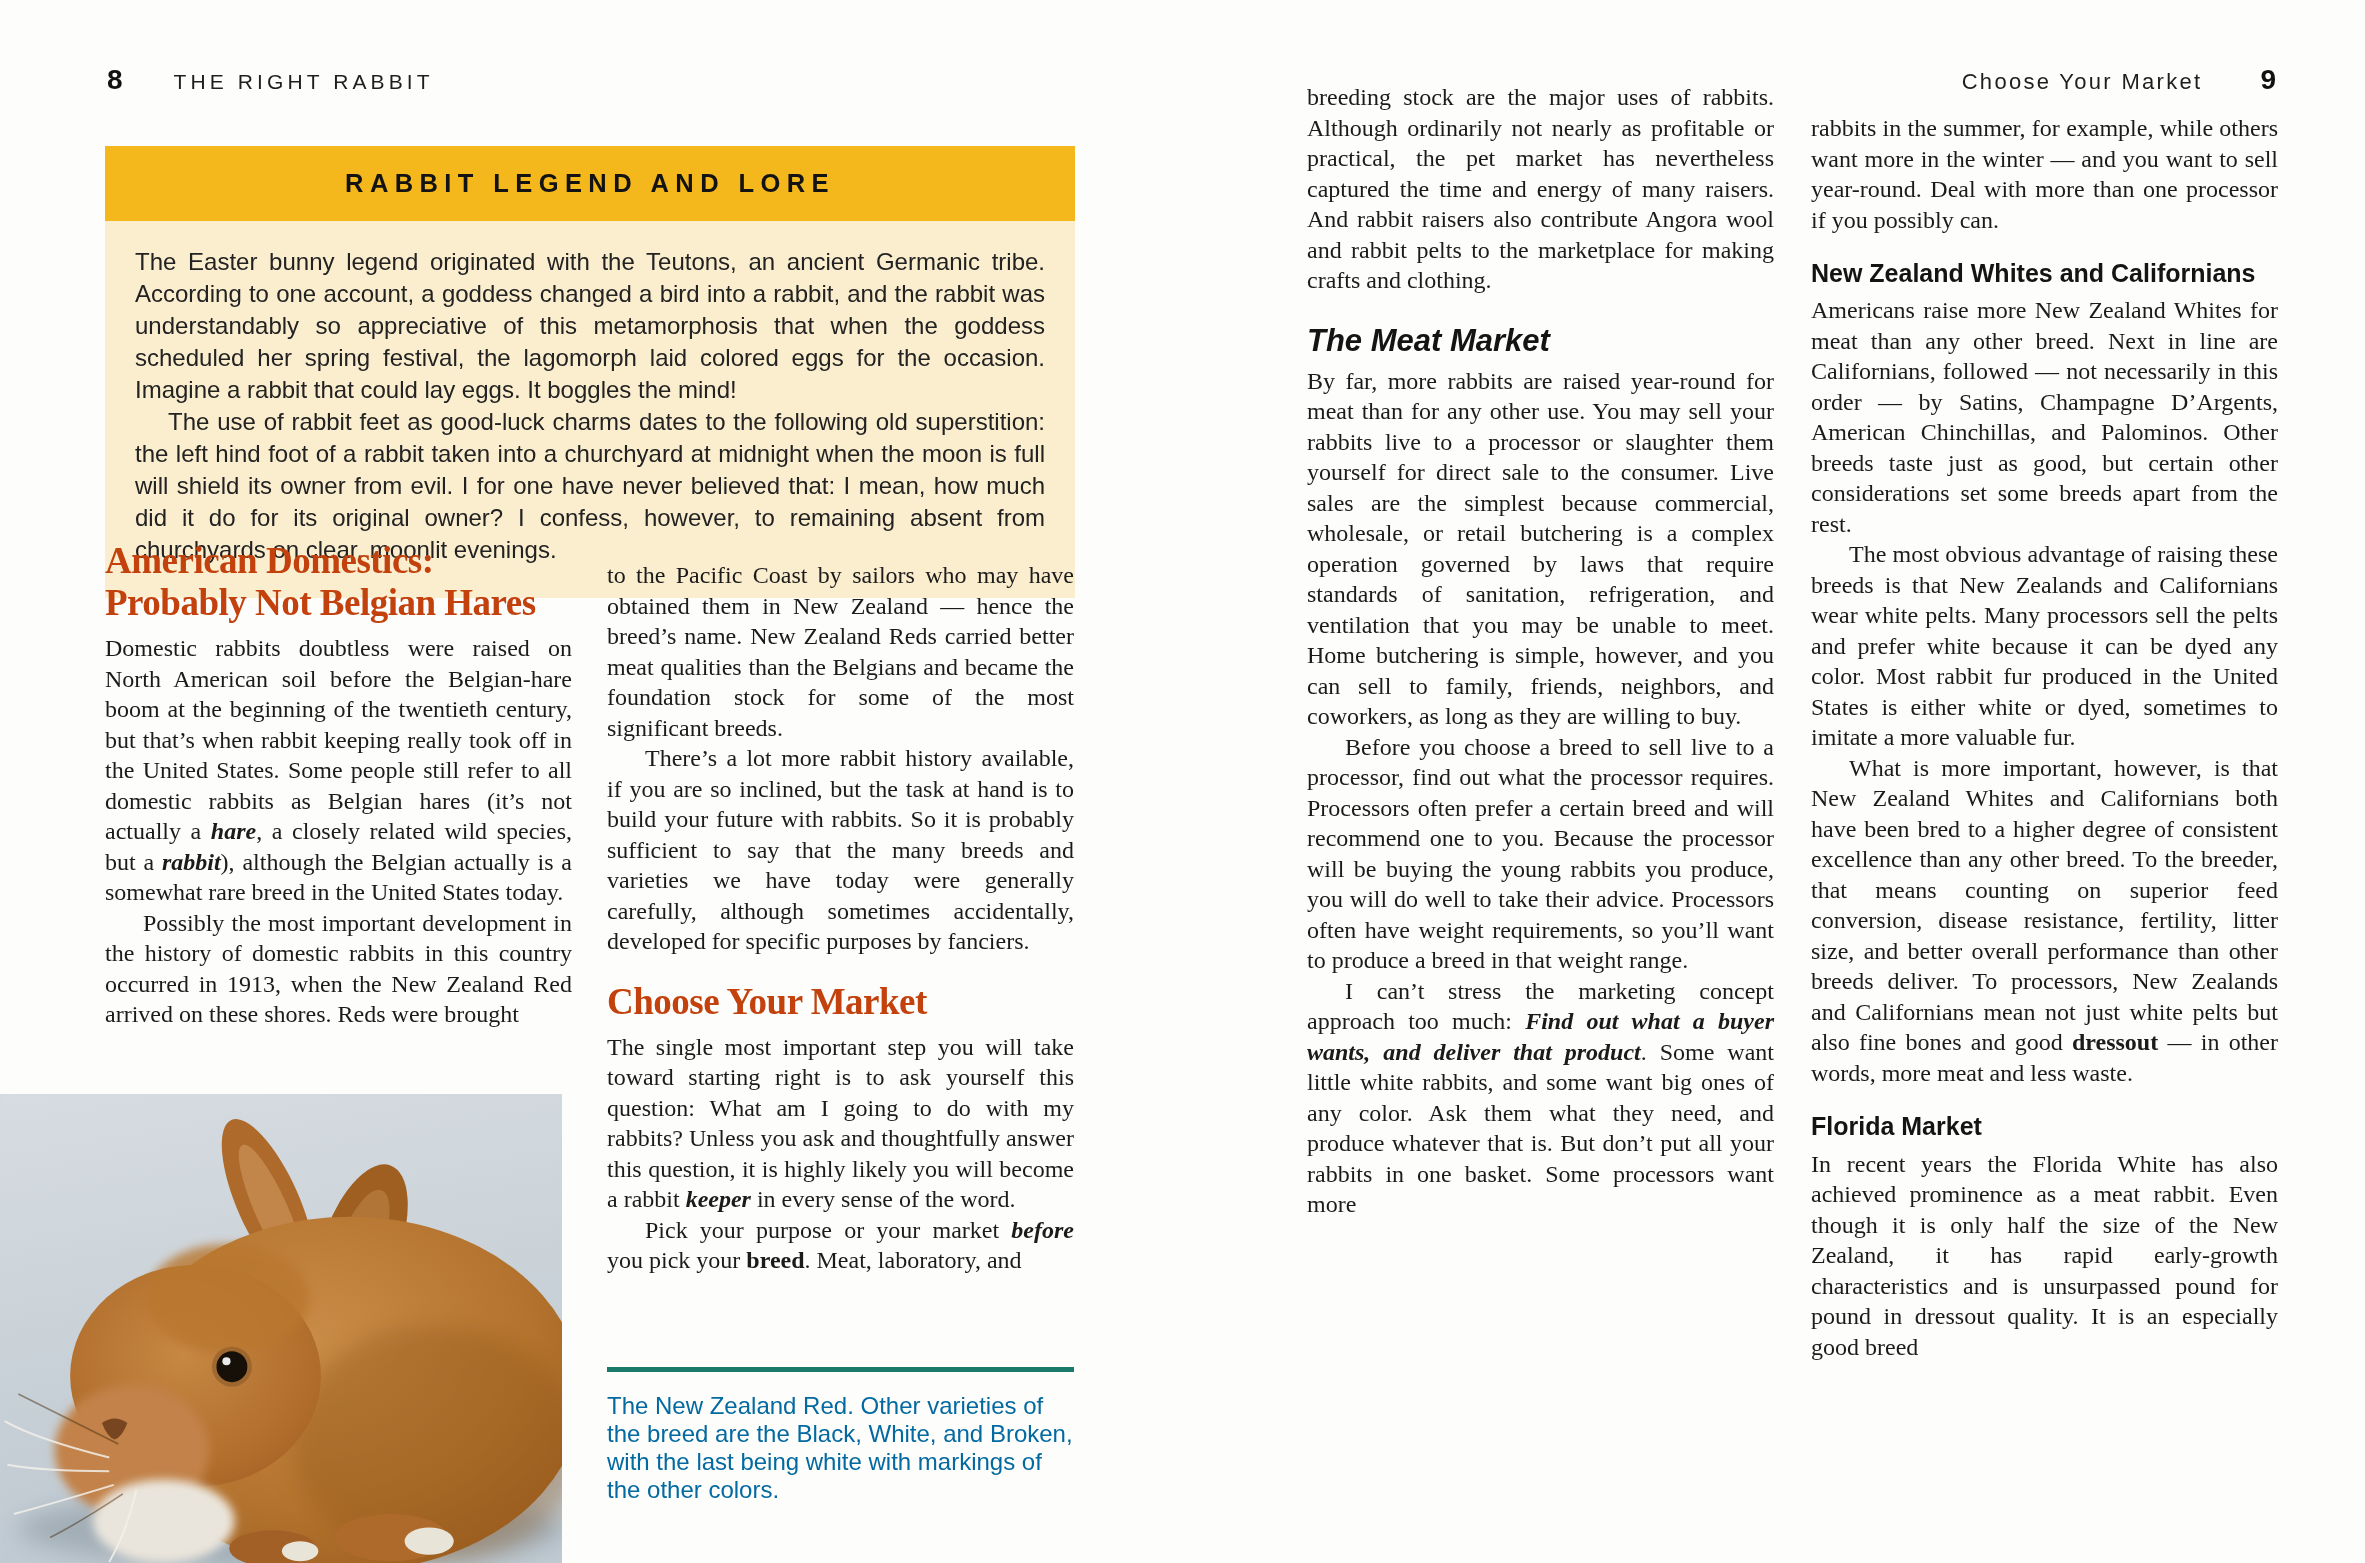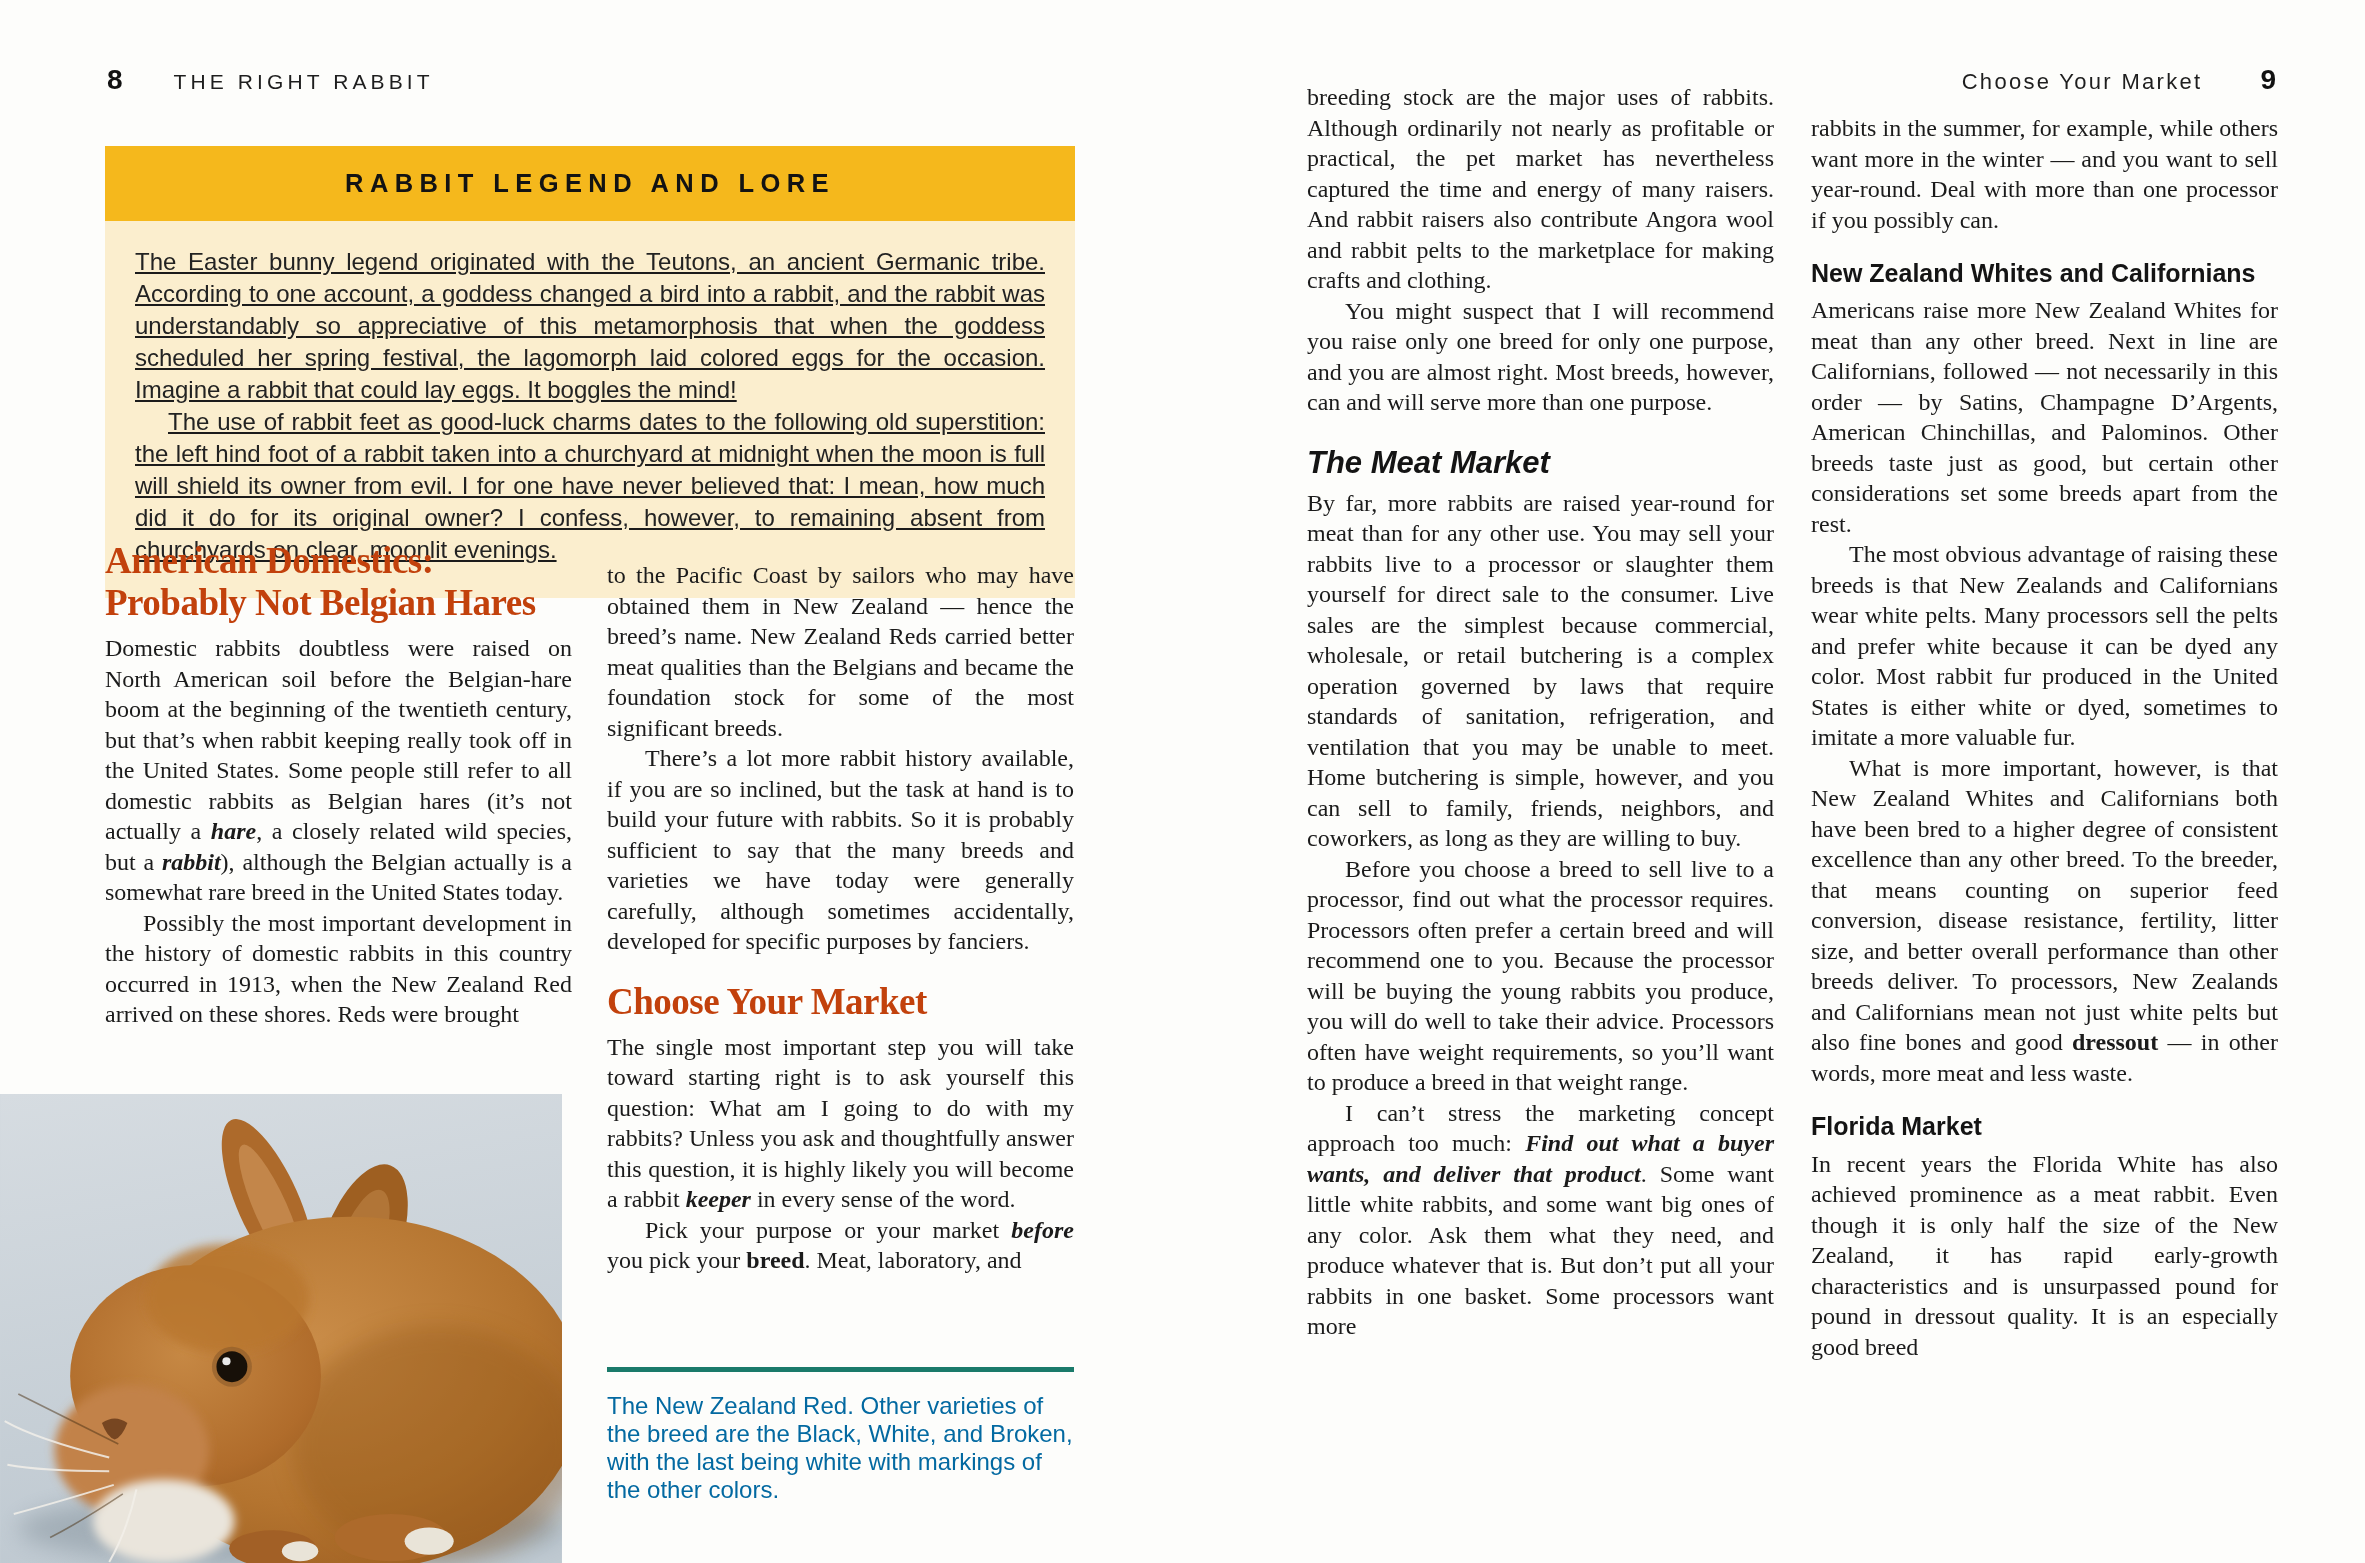--- a/index.html
+++ b/index.html
@@ -10,21 +10,21 @@
   
   .running-head-left{position:absolute;left:107px;top:64px;display:flex;align-items:baseline;gap:51px;font-family:"Liberation Sans",sans-serif;}
   .running-head-right{position:absolute;left:1310px;top:64px;width:966px;display:flex;justify-content:flex-end;align-items:baseline;gap:58px;font-family:"Liberation Sans",sans-serif;}
   .page-num{font-size:28px;font-weight:bold;color:#111;}
   .running-title{font-size:21px;letter-spacing:4.1px;color:#1e1e1e;}
   .running-title-right{font-size:22px;letter-spacing:2.3px;color:#1e1e1e;}
   
   .sidebar{position:absolute;left:105px;top:146px;width:970px;}
   .sidebar-title{height:75px;display:flex;align-items:center;justify-content:center;
     font-family:"Liberation Sans",sans-serif;font-weight:bold;font-size:25.5px;letter-spacing:6.4px;color:#131313;}
-  .sidebar-body{padding:24.6px 30px 32px 30px;text-decoration:underline;}
+  .sidebar-body{padding:24.6px 30px 32px 30px;}
   .sidebar-body p{margin:0;font-family:"Liberation Sans",sans-serif;font-size:24px;line-height:32px;text-align:justify;color:#222;}
   .sidebar-body p.indent{text-indent:33px;}
   
   .col{position:absolute;}
   #left-col1{left:105px;top:540px;width:467px;}
   #left-col2{left:607px;top:560px;width:467px;}
   #right-col1{left:1307px;top:82px;width:467px;}
   #right-col2{left:1811px;top:82px;width:467px;margin-top:31px;}
   .col h2{font-family:"Liberation Serif",serif;font-weight:bold;font-size:37px;line-height:42px;letter-spacing:-0.5px;margin:0 0 9px 0;color:#c2410c;}
   .col h2:not(:first-child){margin-top:24px;}
@@ -147,21 +147,20 @@
       </g>
       <g stroke="#4a3114" stroke-width="1.8" fill="none" opacity="0.5">
         <path d="M130,385 Q60,350 20,330"></path>
         <path d="M135,440 Q90,470 55,488"></path>
       </g>
     </svg>
   </div>
 
   <div id="right-col1" class="col">
       <p class="body-p"><span>breeding stock are the major uses of rabbits. Although ordinarily not nearly as profitable or practical, the pet market has nevertheless captured the time and energy of many raisers. And rabbit raisers also contribute Angora wool and rabbit pelts to the marketplace for making crafts and clothing.</span></p>
-      <p class="body-p indent"><span>You might suspect that I will recommend you raise only one breed for only one purpose, and you are almost right. Most breeds, however, can and will serve more than one purpose.</span></p>
       <h3 class="italic-head">The Meat Market</h3>
       <p class="body-p"><span>By far, more rabbits are raised year-round for meat than for any other use. You may sell your rabbits live to a processor or slaughter them yourself for direct sale to the consumer. Live sales are the simplest because commercial, wholesale, or retail butchering is a complex operation governed by laws that require standards of sanitation, refrigeration, and ventilation that you may be unable to meet. Home butchering is simple, however, and you can sell to family, friends, neighbors, and coworkers, as long as they are willing to buy.</span></p>
       <p class="body-p indent"><span>Before you choose a breed to sell live to a processor, find out what the processor requires. Processors often prefer a certain breed and will recommend one to you. Because the processor will be buying the young rabbits you produce, you will do well to take their advice. Processors often have weight requirements, so you’ll want to produce a breed in that weight range.</span></p>
       <p class="body-p indent"><span>I can’t stress the marketing concept approach too much: </span><em>Find out what a buyer wants, and deliver that product</em><span>. Some want little white rabbits, and some want big ones of any color. Ask them what they need, and produce whatever that is. But don’t put all your rabbits in one basket. Some processors want more</span></p>
     </div>
   <div id="right-col2" class="col">
       <p class="body-p"><span>rabbits in the summer, for example, while others want more in the winter — and you want to sell year-round. Deal with more than one processor if you possibly can.</span></p>
       <h3>New Zealand Whites and Californians</h3>
       <p class="body-p"><span>Americans raise more New Zealand Whites for meat than any other breed. Next in line are Californians, followed — not necessarily in this order — by Satins, Champagne D’Argents, American Chinchillas, and Palominos. Other breeds taste just as good, but certain other considerations set some breeds apart from the rest.</span></p>
       <p class="body-p indent"><span>The most obvious advantage of raising these breeds is that New Zealands and Californians wear white pelts. Many processors sell the pelts and prefer white because it can be dyed any color. Most rabbit fur produced in the United States is either white or dyed, sometimes to imitate a more valuable fur.</span></p>

